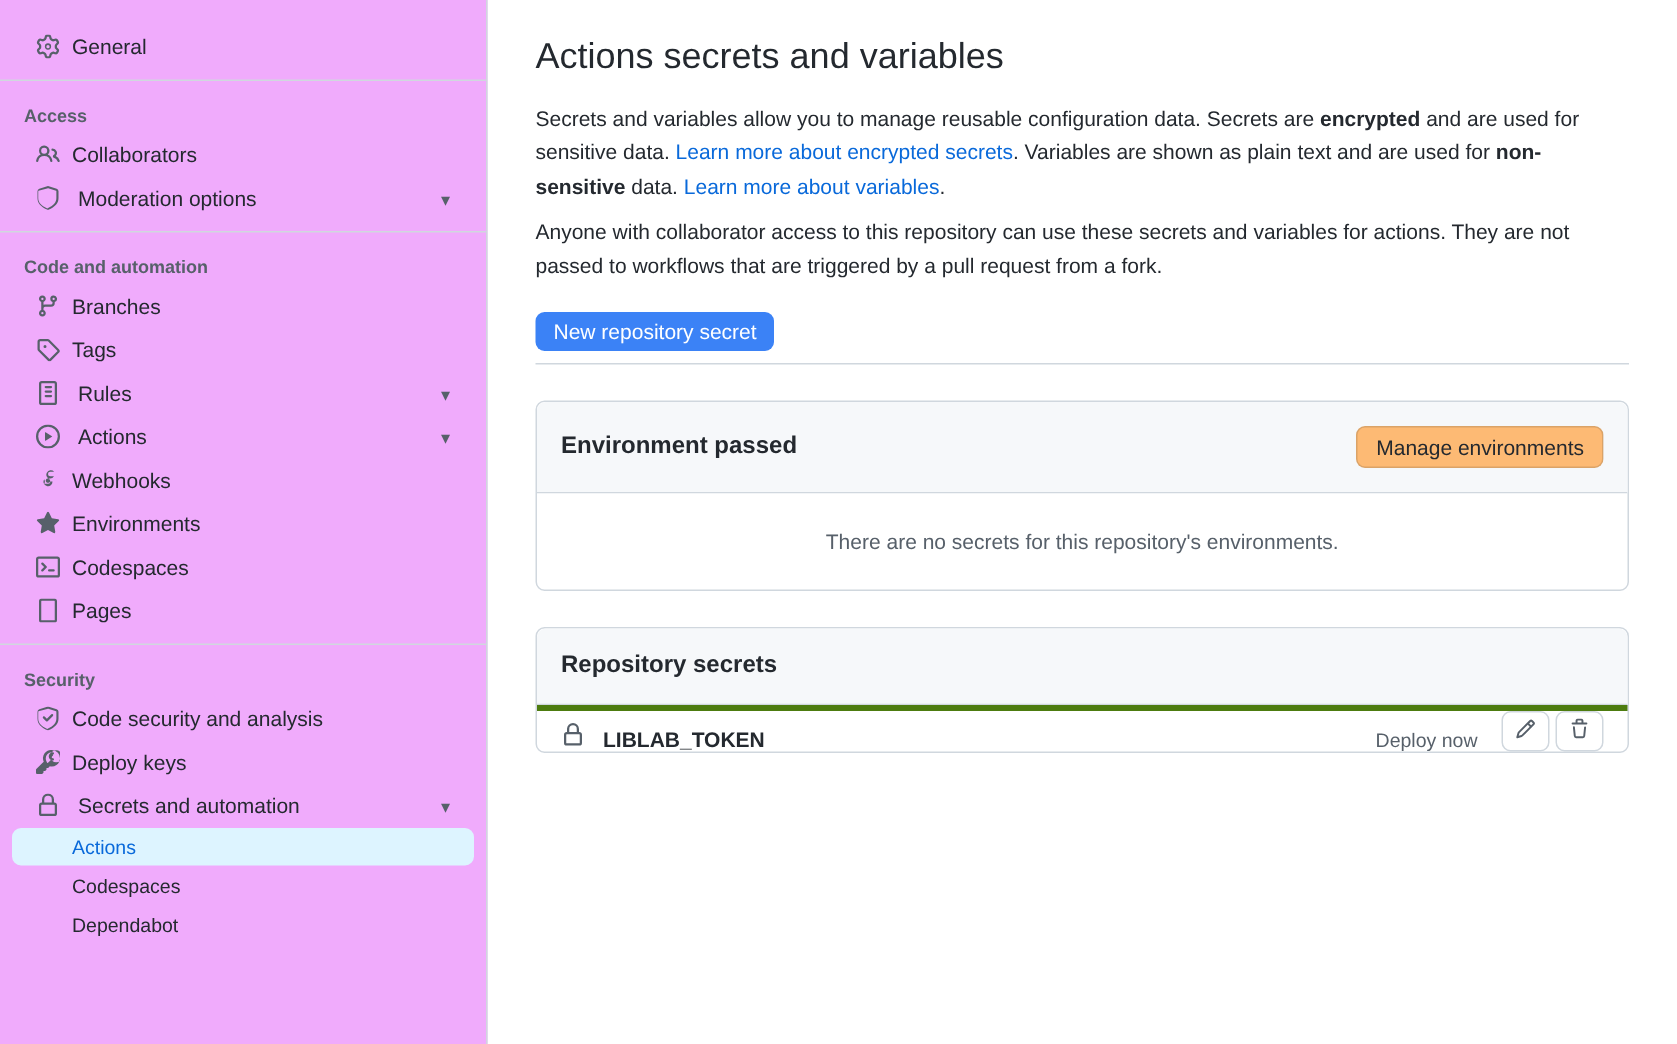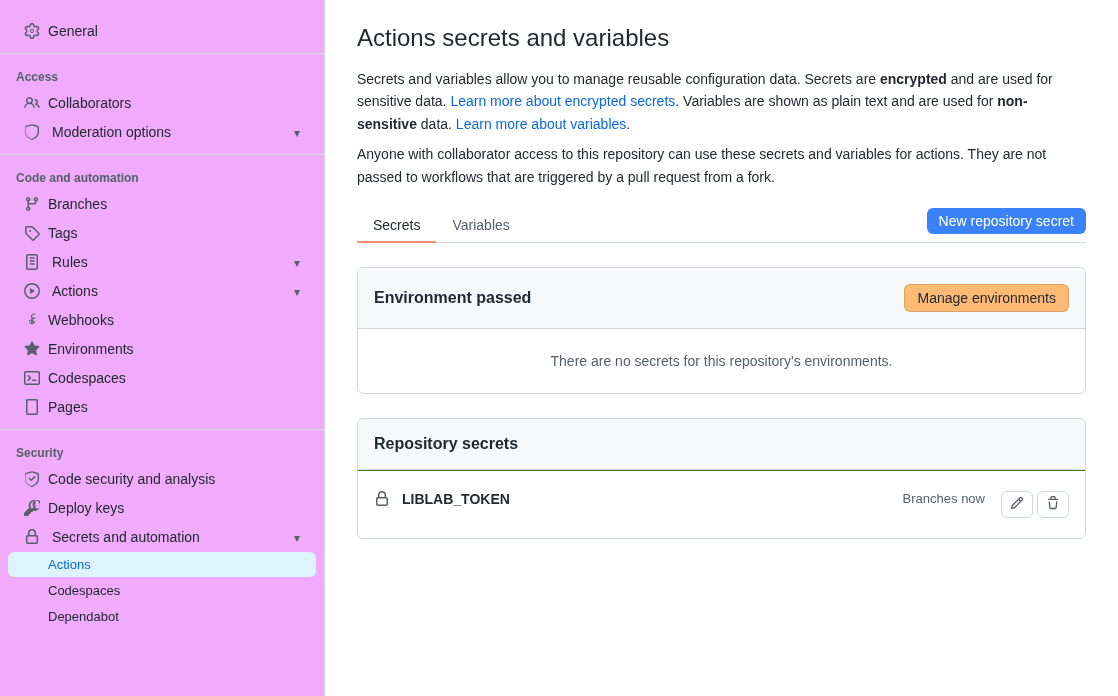--- a/index.html
+++ b/index.html
@@ -198,23 +198,23 @@
 
     .empty-message {
       padding: 24px 16px;
       color: #57606a;
       text-align: center;
       font-size: 14px;
     }
 
     .secret-row {
       display: flex;
-      align-items: flex-start;
-      padding: 20px 16px;
-      border-top: 1px solid #4d7c0f;
+      align-items: flex-end;
+      padding: 0 16px;
+      border-top: 4px solid #4d7c0f;
     }
     .secret-row:first-child {
       border-top: none;
     }
 
     .secret-lock-icon {
       color: #57606a;
       margin-right: 12px;
     }
 
@@ -405,26 +405,20 @@
 
   <h1 class="page-title">Actions secrets and variables</h1>
 
   <p class="description-text">
     <span>Secrets and variables allow you to manage reusable configuration data. Secrets are </span><span class="bold">encrypted</span><span> and are used for sensitive data. </span><a href="#" class="link">Learn more about encrypted secrets</a><span>. Variables are shown as plain text and are used for </span><span class="bold">non-sensitive</span><span> data. </span><a href="#" class="link">Learn more about variables</a><span>.</span>
   </p>
 
   <p class="description-text">Anyone with collaborator access to this repository can use these secrets and variables for actions. They are not passed to workflows that are triggered by a pull request from a fork.</p>
 
   <div style="display:flex; align-items:flex-end; justify-content:space-between; margin-top:20px;">
-    <div class="tabs-container" style="border-bottom:none; margin-top:0; flex:1;">
-      <div class="tab-nav">
-        <div class="tab-item active">Secrets</div>
-        <div class="tab-item">Variables</div>
-      </div>
-    </div>
     <button class="new-secret-btn">New repository secret</button>
   </div>
   <div style="border-bottom:1px solid #d0d7de; margin-bottom:0;"></div>
 
   <div class="section-box">
     <div class="section-header">
       <span class="section-title">Environment passed</span>
       <button class="manage-btn">Manage environments</button>
     </div>
     <div class="empty-message">There are no secrets for this repository's environments.</div>
@@ -434,21 +428,21 @@
     <div class="section-header">
       <span class="section-title">Repository secrets</span>
     </div>
     <div class="secret-row">
       <span class="secret-lock-icon">
         <svg width="16" height="16" viewBox="0 0 16 16" fill="#57606a">
           <path d="M4 4a4 4 0 0 1 8 0v2h.25c.966 0 1.75.784 1.75 1.75v5.5A1.75 1.75 0 0 1 12.25 15h-8.5A1.75 1.75 0 0 1 2 13.25v-5.5C2 6.784 2.784 6 3.75 6H4Zm8.25 3.5h-8.5a.25.25 0 0 0-.25.25v5.5c0 .138.112.25.25.25h8.5a.25.25 0 0 0 .25-.25v-5.5a.25.25 0 0 0-.25-.25ZM10.5 6V4a2.5 2.5 0 0 0-5 0v2Z"></path>
         </svg>
       </span>
       <span class="secret-name">LIBLAB_TOKEN</span>
-      <span class="secret-updated">Branches now</span>
+      <span class="secret-updated">Deploy now</span>
       <button class="icon-btn" title="Edit">
         <svg width="14" height="14" viewBox="0 0 16 16" fill="currentColor">
           <path d="M11.013 1.427a1.75 1.75 0 0 1 2.474 0l1.086 1.086a1.75 1.75 0 0 1 0 2.474l-8.61 8.61c-.21.21-.47.364-.756.445l-3.251.93a.75.75 0 0 1-.927-.928l.929-3.25c.081-.286.235-.547.445-.758l8.61-8.61Zm.176 4.823L9.75 4.81l-6.286 6.287a.253.253 0 0 0-.064.108l-.558 1.953 1.953-.558a.253.253 0 0 0 .108-.064Zm1.238-3.763a.25.25 0 0 0-.354 0L10.811 3.75l1.439 1.44 1.263-1.263a.25.25 0 0 0 0-.354Z"></path>
         </svg>
       </button>
       <button class="icon-btn delete" title="Delete">
         <svg width="14" height="14" viewBox="0 0 16 16" fill="currentColor">
           <path d="M11 1.75V3h2.25a.75.75 0 0 1 0 1.5H2.75a.75.75 0 0 1 0-1.5H5V1.75C5 .784 5.784 0 6.75 0h2.5C10.216 0 11 .784 11 1.75ZM4.496 6.675l.66 6.6a.25.25 0 0 0 .249.225h5.19a.25.25 0 0 0 .249-.225l.66-6.6a.75.75 0 0 1 1.492.149l-.66 6.6A1.748 1.748 0 0 1 10.595 15h-5.19a1.75 1.75 0 0 1-1.741-1.575l-.66-6.6a.75.75 0 1 1 1.492-.15ZM6.5 1.75V3h3V1.75a.25.25 0 0 0-.25-.25h-2.5a.25.25 0 0 0-.25.25Z"></path>
         </svg>
       </button>

